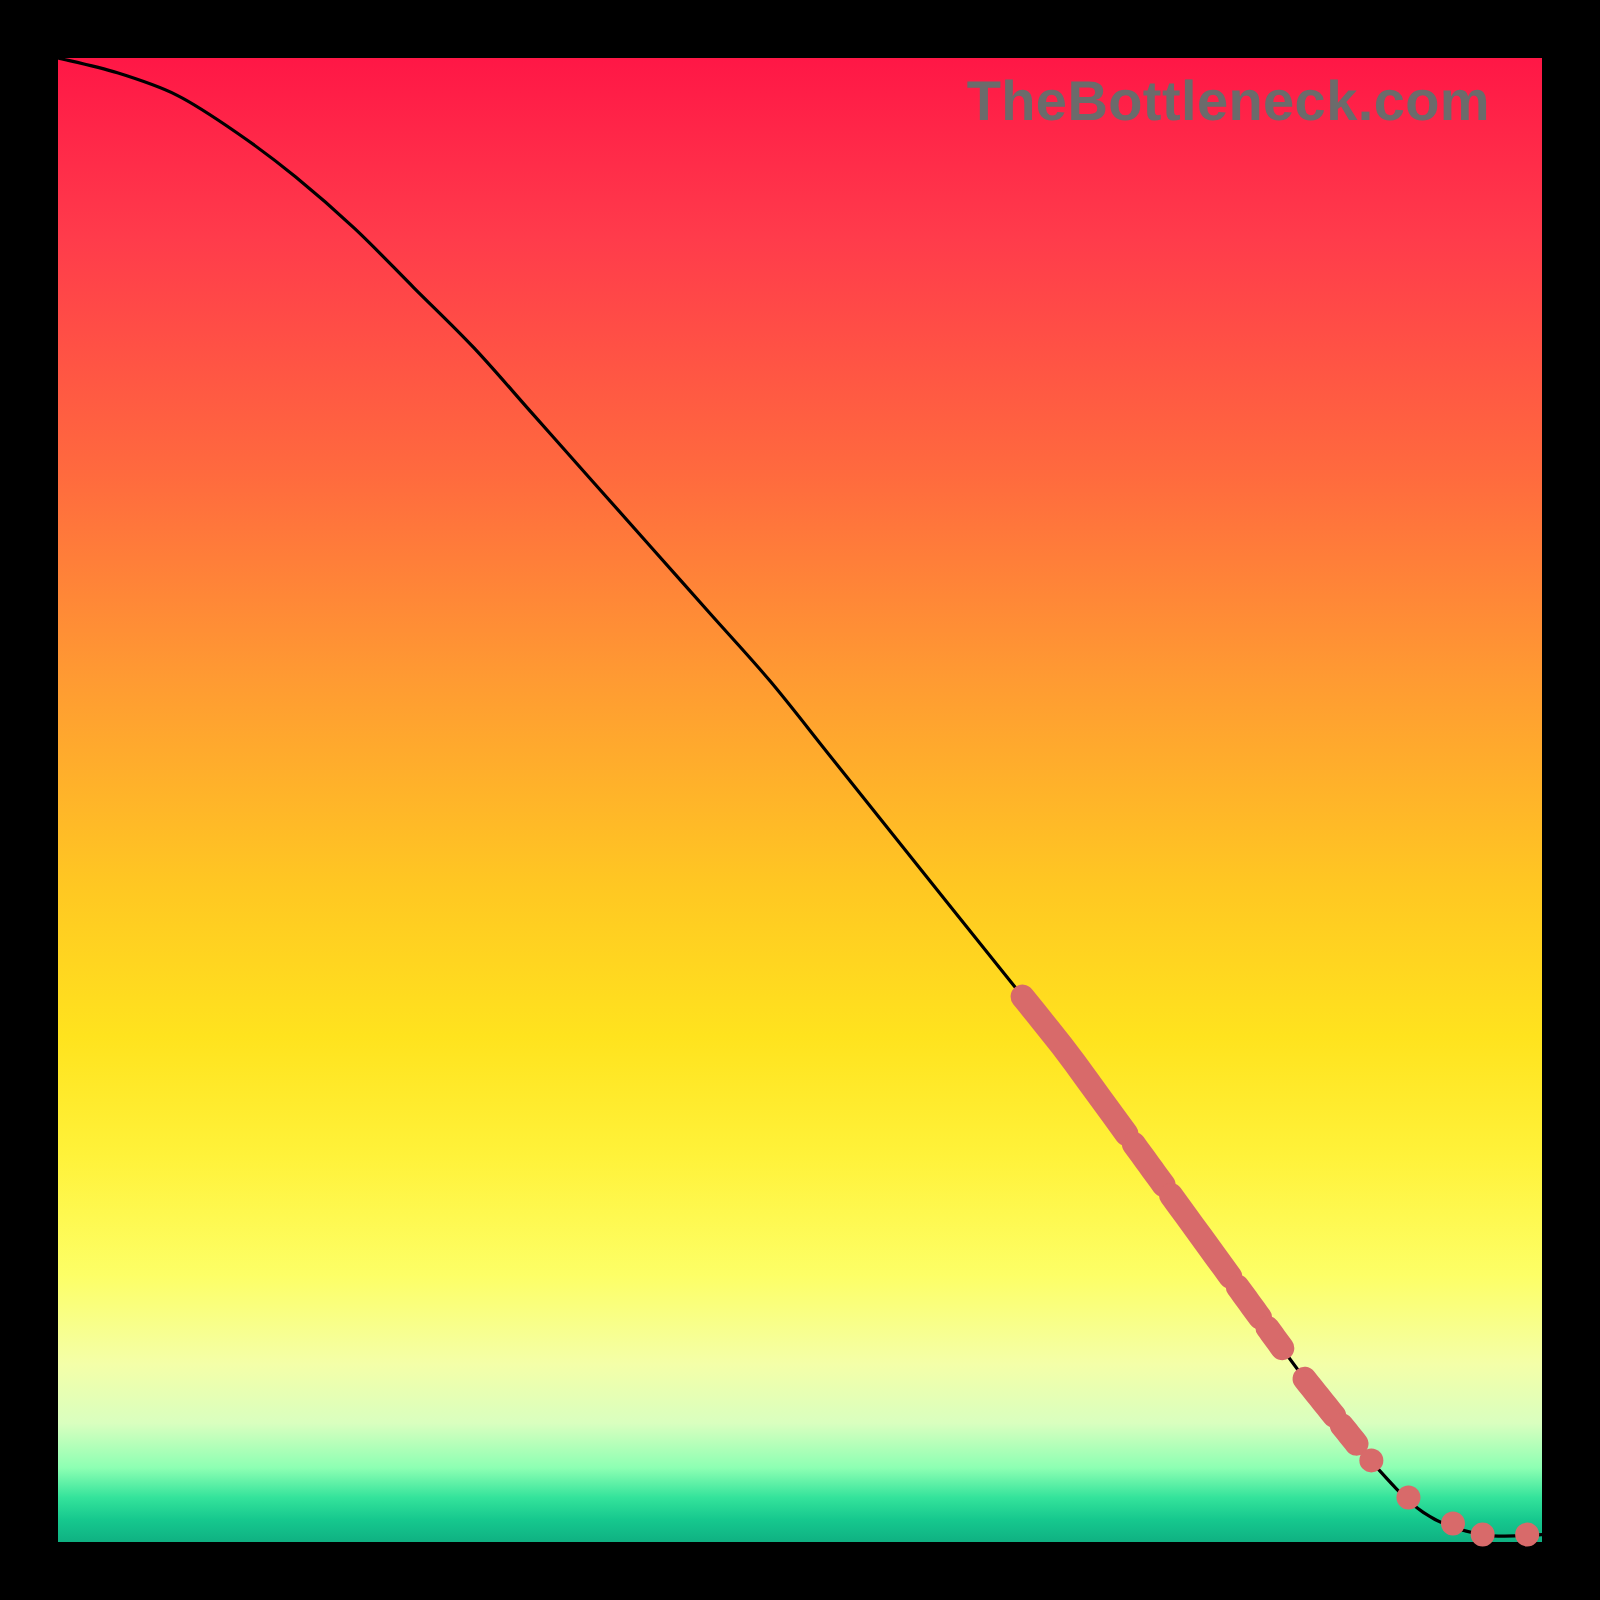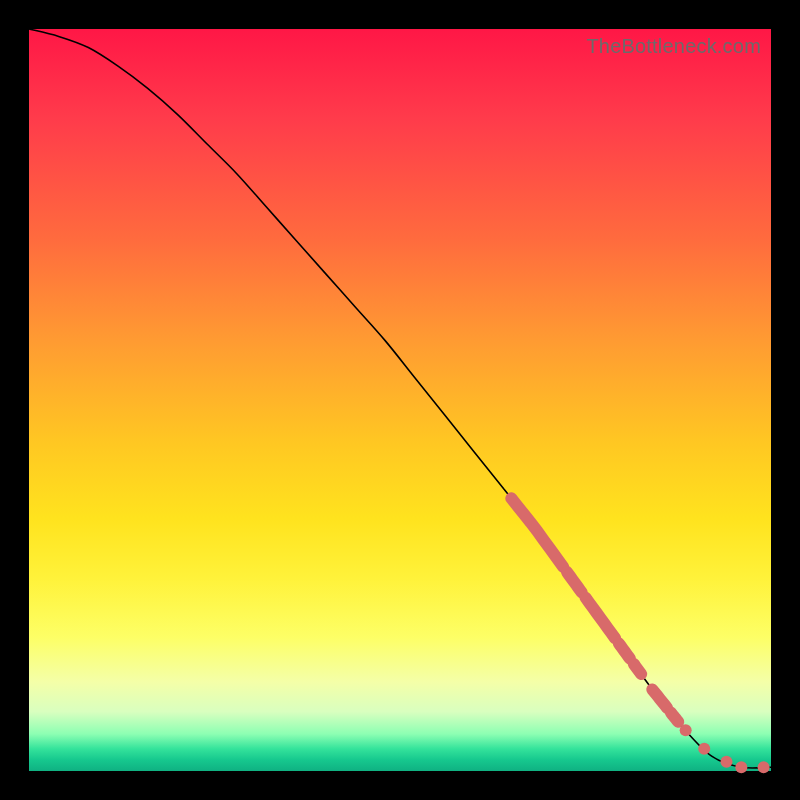--- a/index.html
+++ b/index.html
@@ -38,23 +38,23 @@
       #d9ffbf 92%,
       #8dffb3 95%,
       #34e39b 97%,
       #16c88e 98.5%,
       #0fb182 100%
     );
   }
   .watermark {
     position: absolute;
     top: 6px;
-    right: 10px;
-    font-size: 20px;
-    font-weight: 400;
+    right: 26px;
+    font-size: 28px;
+    font-weight: 700;
     color: #6b6b6b;
     letter-spacing: 0.2px;
     user-select: none;
   }
   svg.curve {
     position: absolute;
     left: 0;
     top: 0;
     width: 742px;
     height: 742px;

